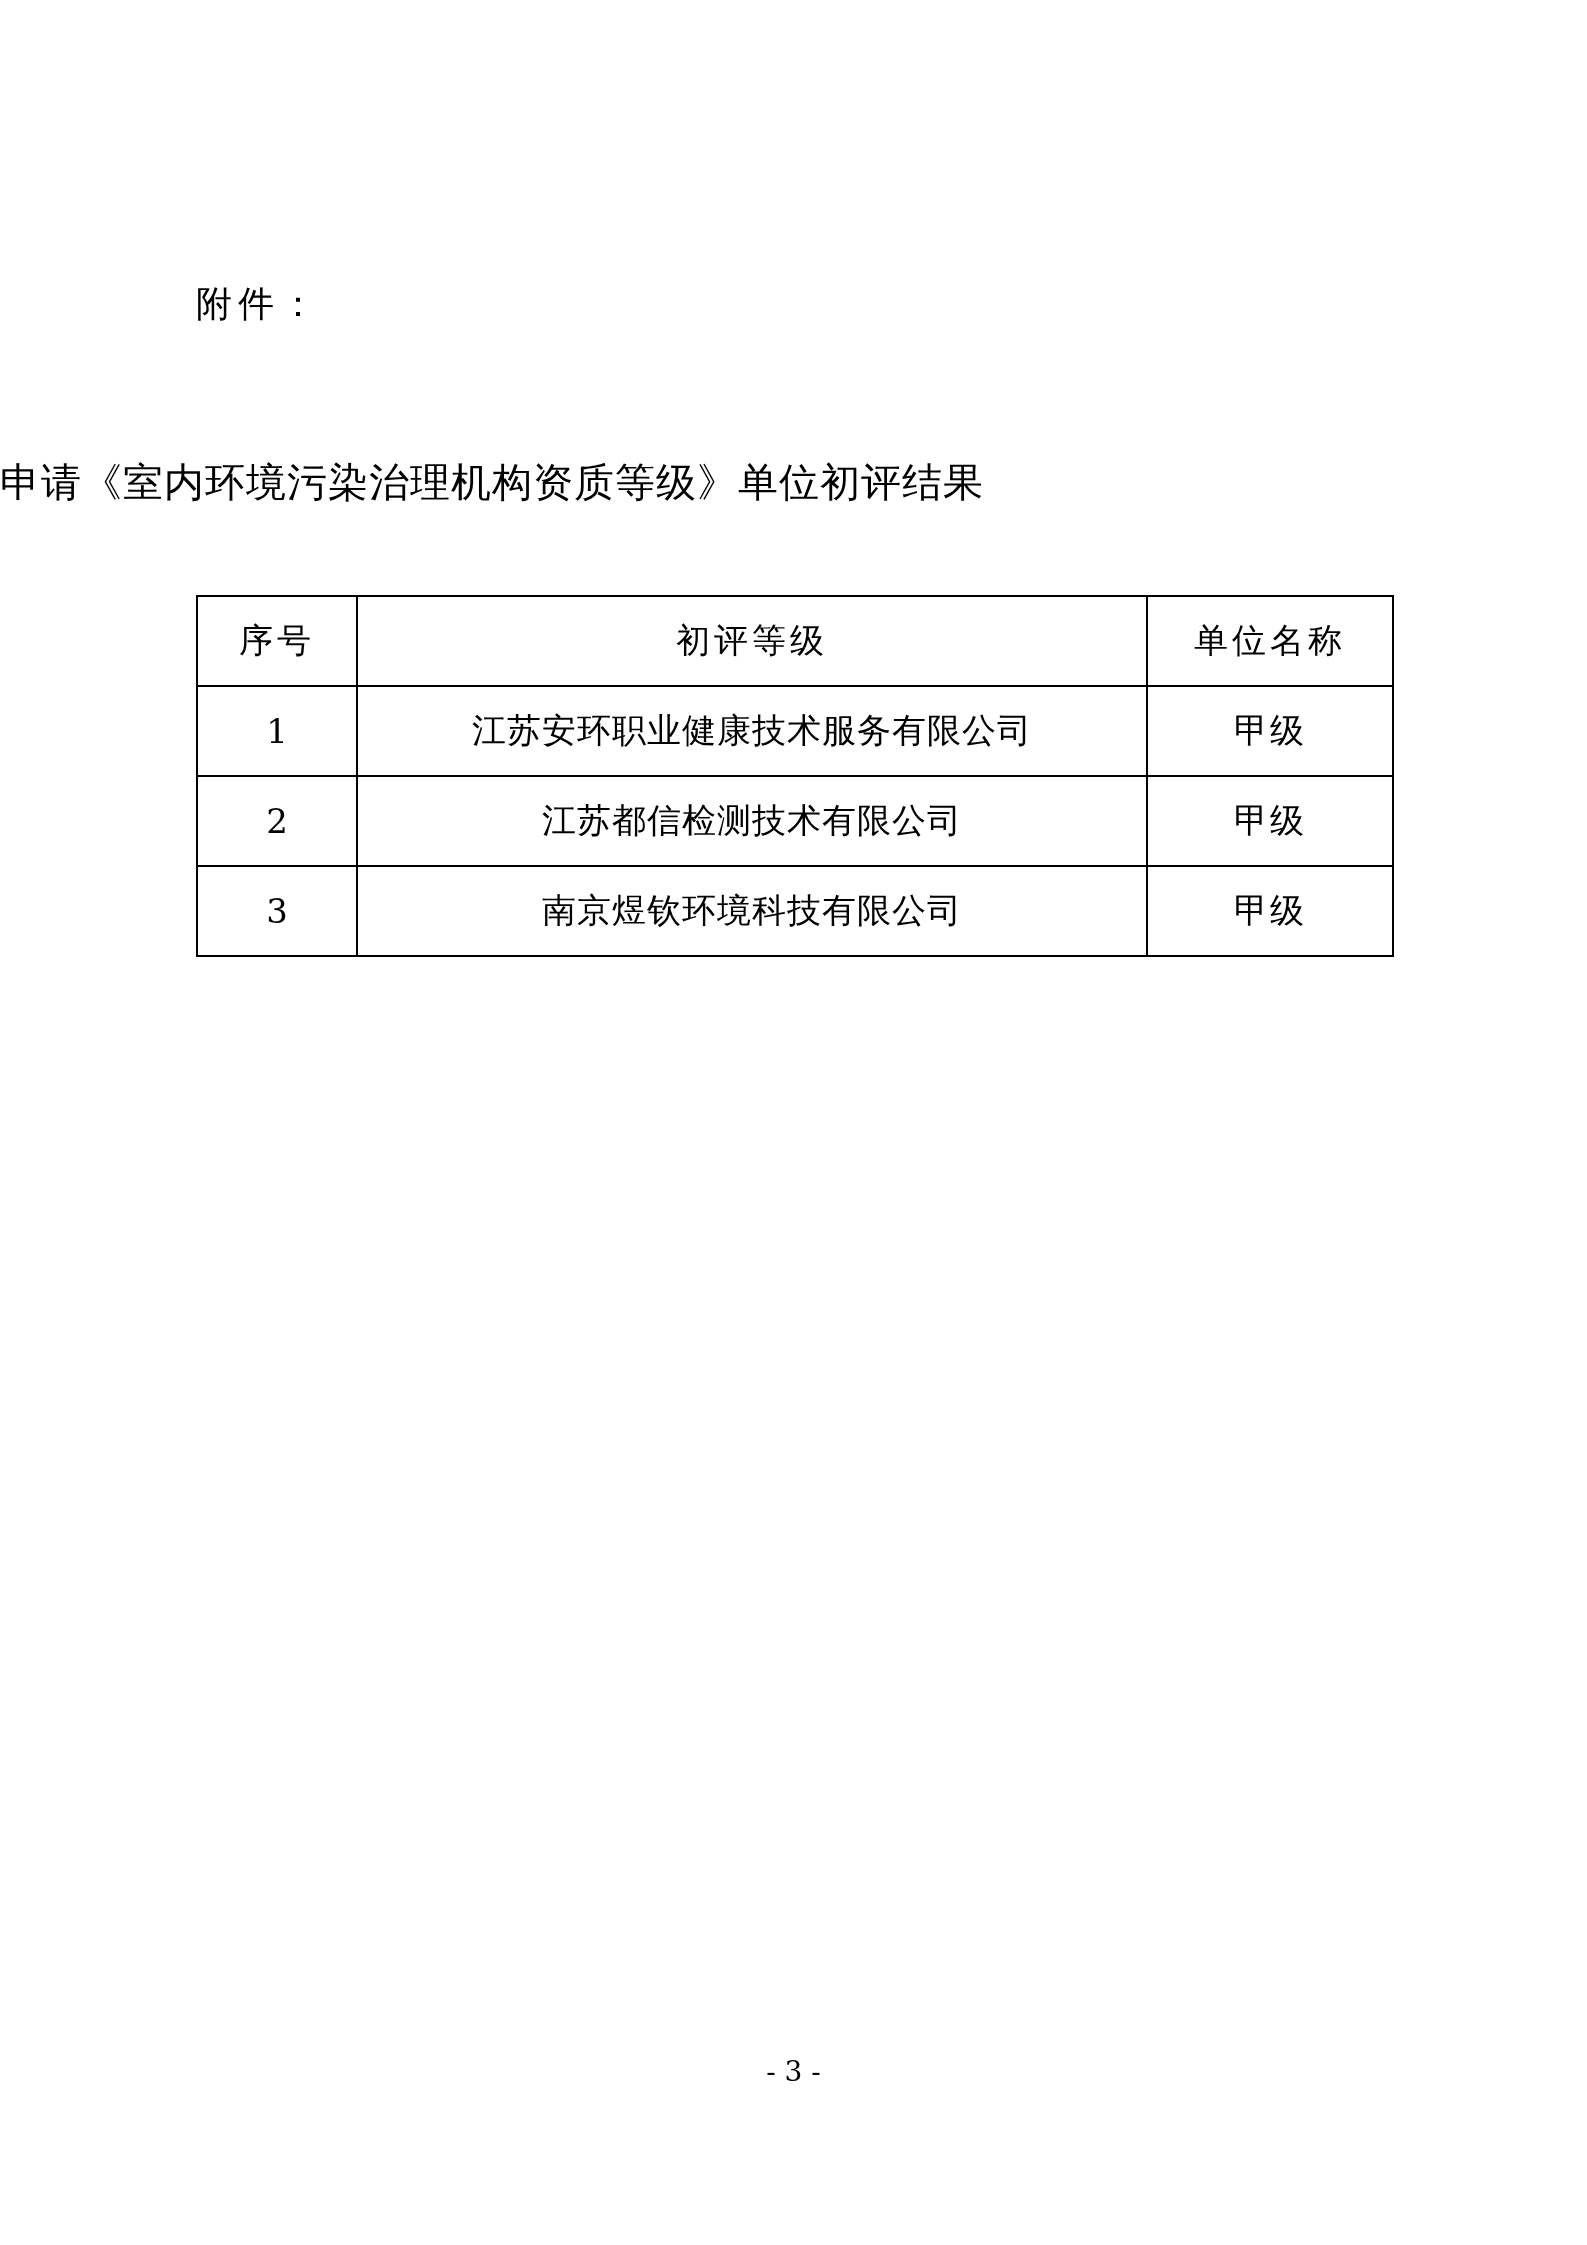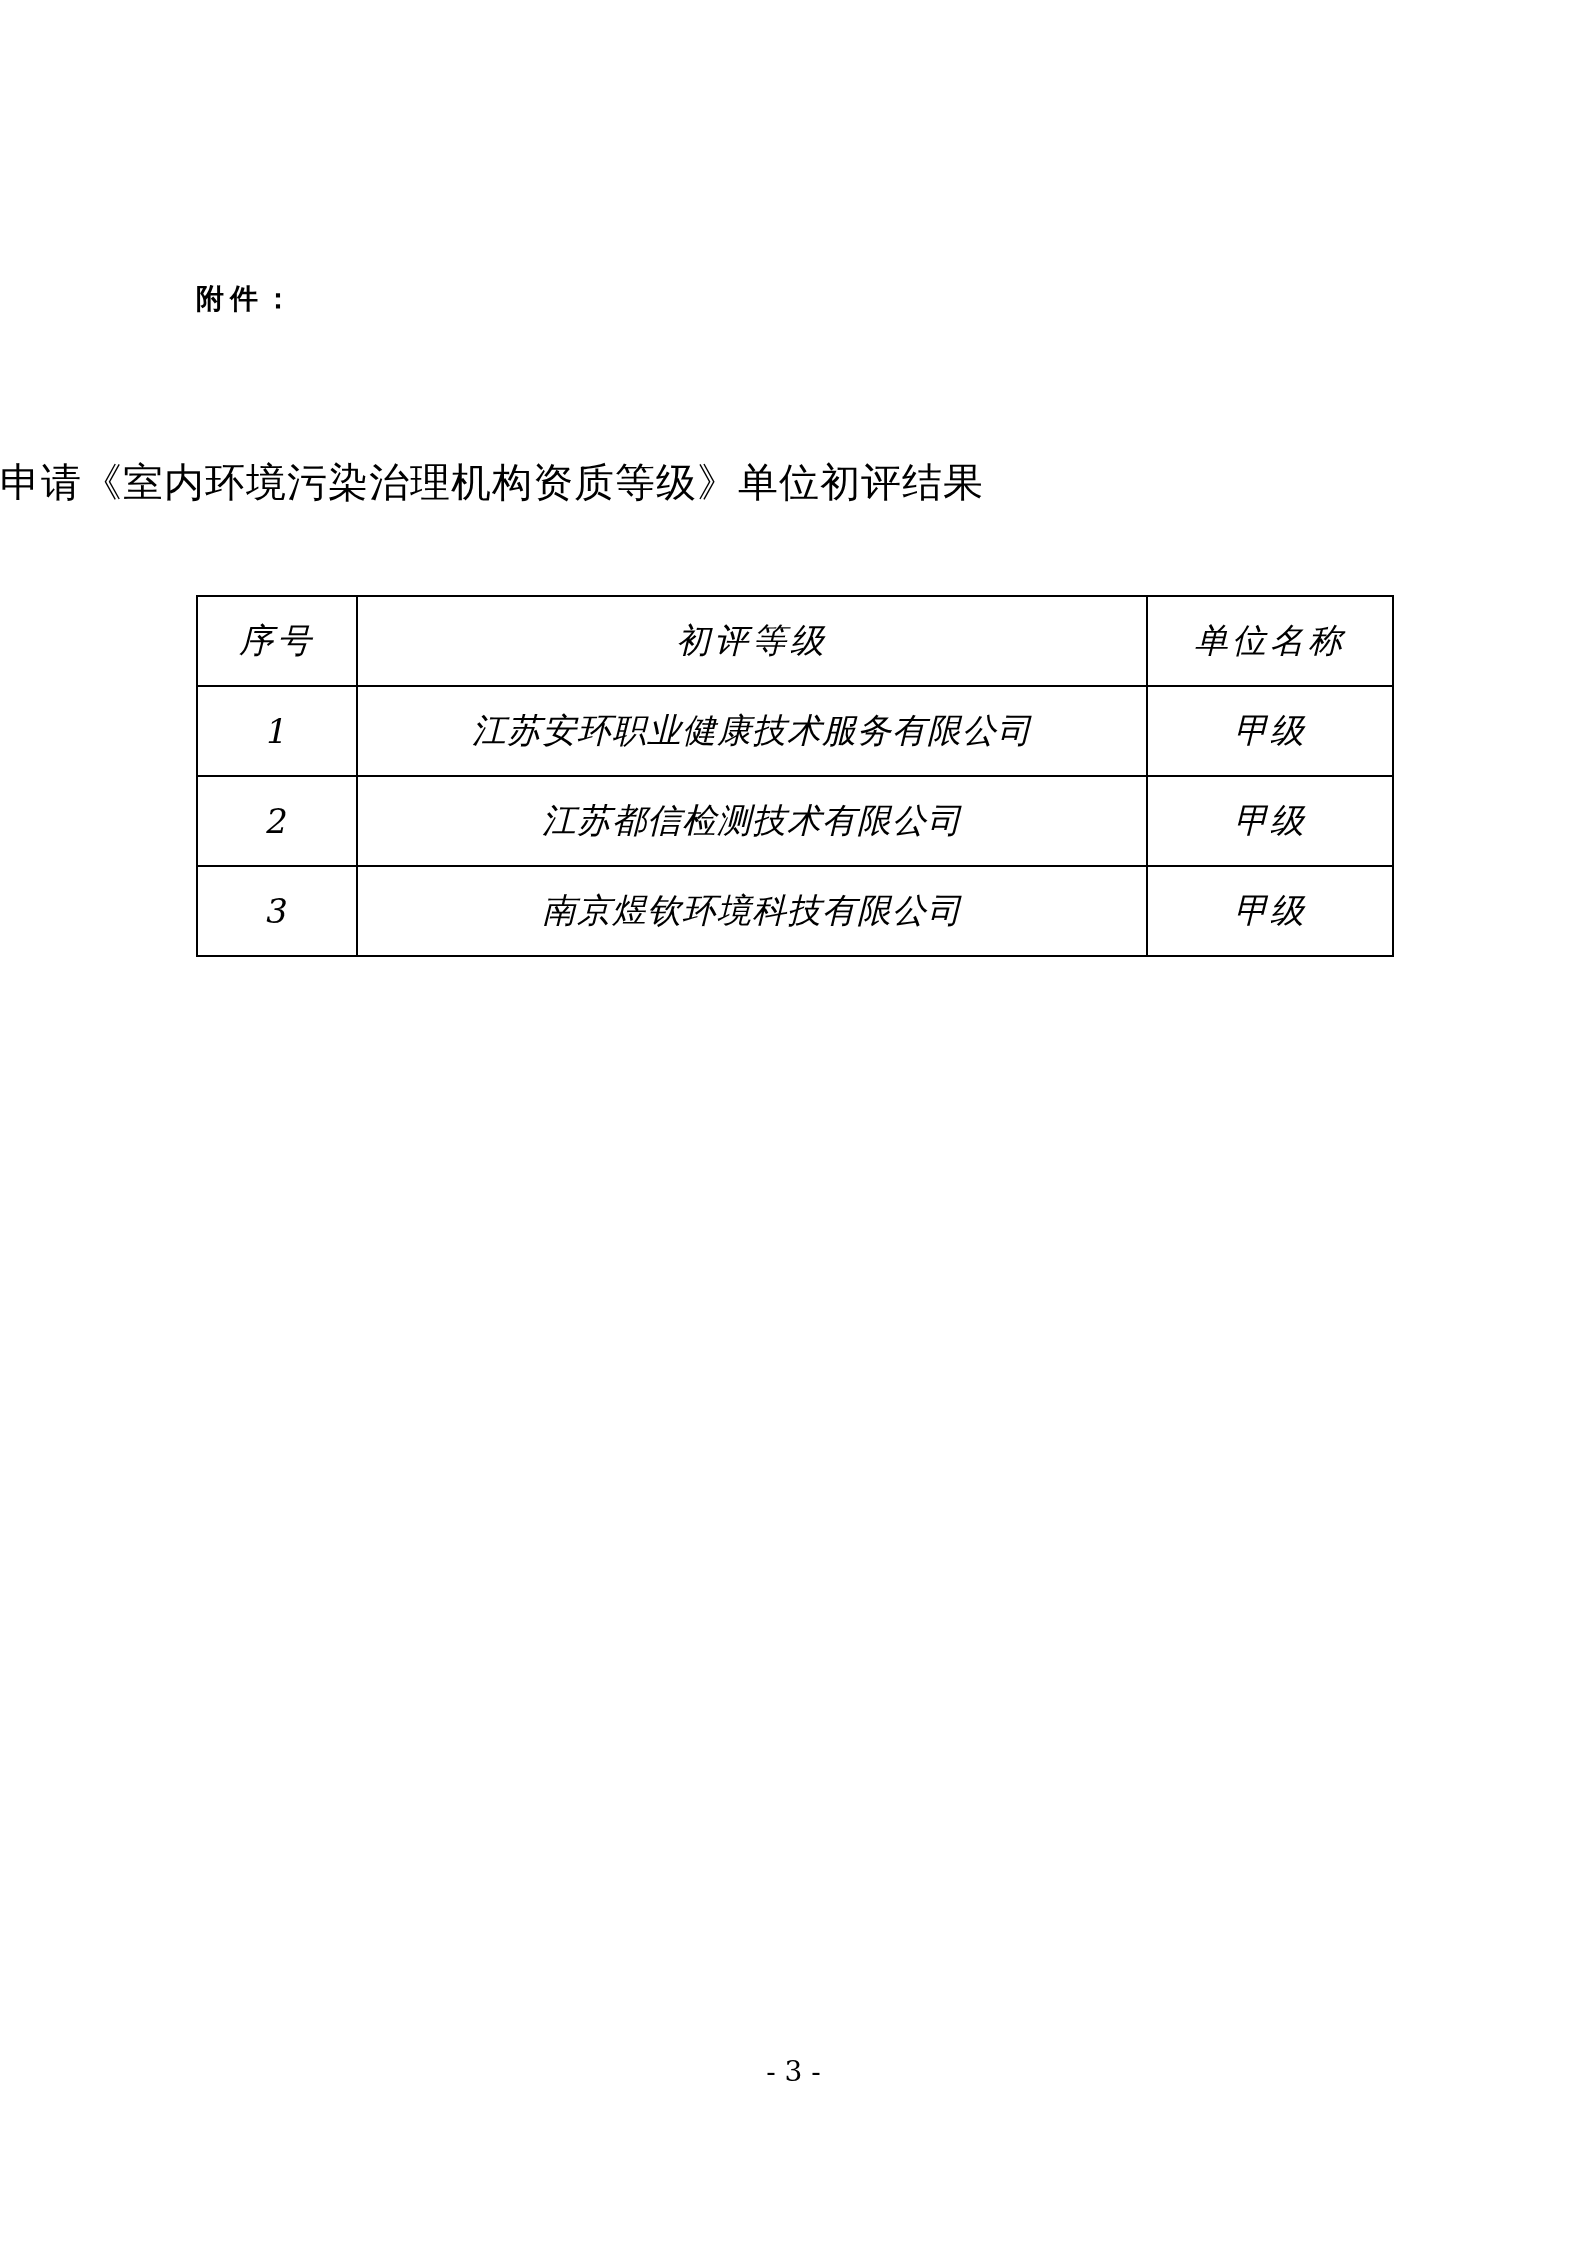--- a/index.html
+++ b/index.html
@@ -18,41 +18,40 @@
   .page {
     position: relative;
     width: 1587px;
     height: 2245px;
     box-sizing: border-box;
   }
   .attachment-label {
     position: absolute;
     left: 196px;
     top: 280px;
-    font-size: 28px;
+    font-size: 36px;
     letter-spacing: 6px;
-    font-weight: 700;
+    font-weight: 400;
     font-family: "DejaVu Serif", "Liberation Serif", serif;
   }
   .doc-title {
     position: absolute;
     left: 0;
     right: 0;
     top: 455px;
     text-align: left;
     font-size: 40px;
     letter-spacing: 1px;
     font-family: Liberation Mono, monospace;
   }
   .table-wrap {
     position: absolute;
     left: 196px;
     top: 595px;
     width: 1196px;
-    font-style: italic;
   }
   table.result-table {
     border-collapse: collapse;
     width: 100%;
     table-layout: fixed;
   }
   table.result-table td, table.result-table th {
     border: 2px solid #000000;
     text-align: center;
     vertical-align: middle;

